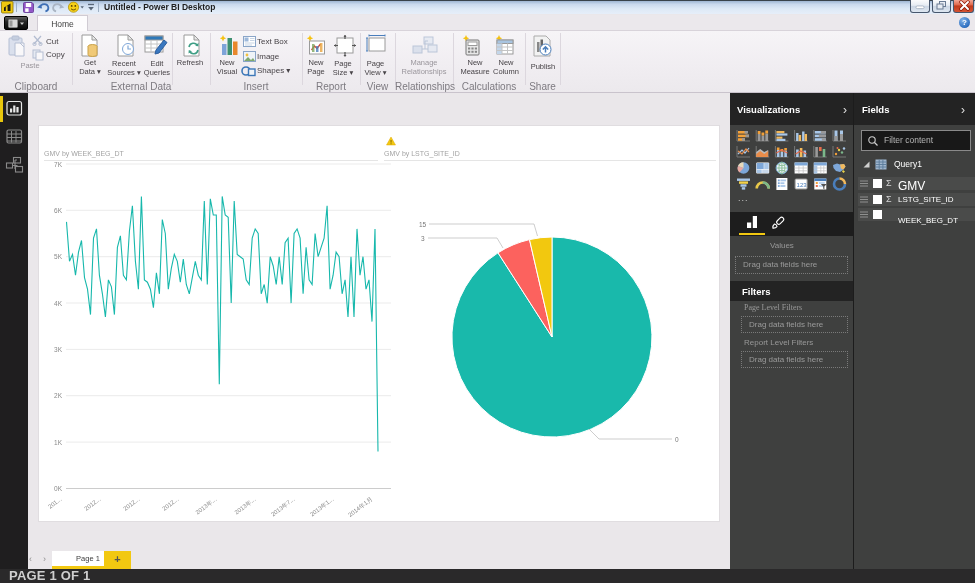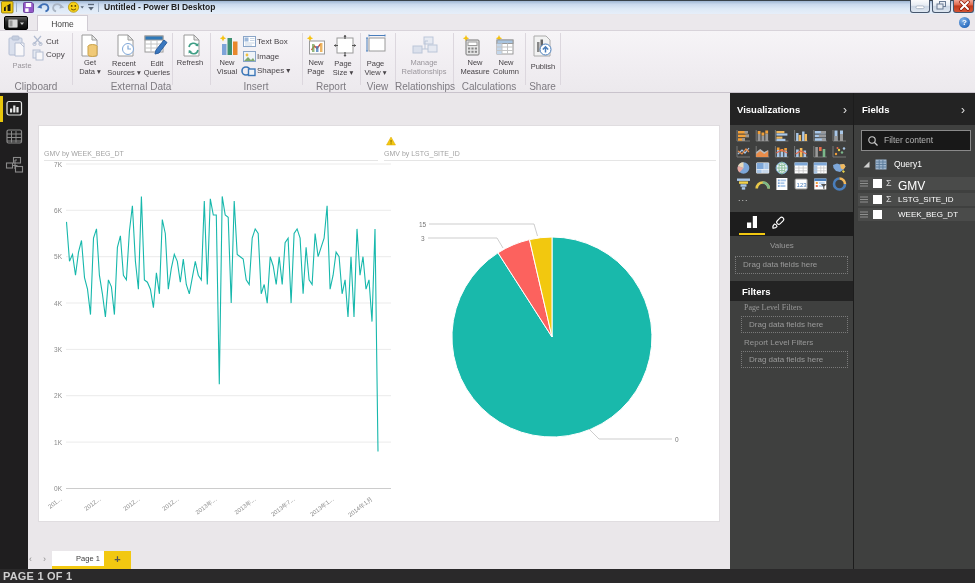--- a/index.html
+++ b/index.html
@@ -56,21 +56,21 @@
 .flabel { position:absolute; color:#989898; font-size:8px; }
 .frow { position:absolute; left:4px; width:117px; height:13px; background:#4a4b4a; }
 
 
 #tabstrip { left:28px; top:548px; width:702px; height:21px; background:#eae7ea; }
 #page1tab { left:24px; top:3px; width:72px; height:18px; background:#ffffff; font-size:7.5px;
   color:#3c3c3c; text-align:center; line-height:15px; position:absolute; border-bottom:3px solid #f2c811; }
 #plustab { left:76px; top:3px; width:27px; height:18px; background:#f2c811; position:absolute;
   color:#555550; text-align:center; font-size:11px; font-weight:bold; line-height:17px; }
 #statusbar { left:0; top:569px; width:975px; height:14px; background:#2a292a;
-  color:#cfcfcf; font-size:11px; font-weight:bold; line-height:14px; padding-left:3px; letter-spacing:0.2px; }
+  color:#cfcfcf; font-size:13px; font-weight:bold; line-height:14px; padding-left:9px; letter-spacing:0.2px; }
 </style>
 </head>
 <body>
 <div class="abs" id="titlebar"></div>
 <div class="abs" id="titletext">Untitled - Power BI Desktop</div>
 
 <svg class="abs" style="left:0;top:0;" width="102" height="15" viewBox="0 0 102 15">
   <rect x="1.5" y="1.5" width="11.5" height="11.5" rx="1" fill="#eec80f" stroke="#8a7200" stroke-width="0.8"></rect>
   <path d="M4,11 L4,7.5 L10.5,3.5 L10.5,11 Z" fill="#1d1d10"></path>
   <rect x="5.8" y="6.2" width="1.8" height="4.8" fill="#eec80f"></rect>
@@ -141,21 +141,21 @@
 <div class="abs glabel" style="left:360px;width:35px;">View</div>
 <div class="abs glabel" style="left:395px;width:58px;">Relationships</div>
 <div class="abs glabel" style="left:453px;width:72px;">Calculations</div>
 <div class="abs glabel" style="left:525px;width:35px;">Share</div>
 
 <svg class="abs dim" style="left:6px;top:35px;" width="24" height="24" viewBox="0 0 24 24">
   <rect x="3" y="3" width="13" height="17" rx="1" fill="#c7d3e8" stroke="#8296b8"></rect>
   <rect x="6" y="1" width="7" height="4" rx="1" fill="#9fb0cd" stroke="#8296b8"></rect>
   <path d="M9,8 h9 v13 h-9 z M14,8 v-0 l4,4" fill="#fff" stroke="#8296b8"></path>
 </svg>
-<div class="abs biglabel dimtext" style="left:4px;width:36px;top:62px;">Paste</div>
+<div class="abs biglabel dimtext" style="left:12px;width:36px;top:62px;">Paste</div>
 <svg class="abs dim" style="left:32px;top:35px;" width="12" height="11" viewBox="0 0 12 11">
   <path d="M2,1 L9,9 M9,1 L2,9" stroke="#7d90b2" stroke-width="1.2" fill="none"></path>
   <circle cx="2.5" cy="9" r="1.6" fill="none" stroke="#7d90b2"></circle>
   <circle cx="8.5" cy="9" r="1.6" fill="none" stroke="#7d90b2"></circle>
 </svg>
 <div class="abs smalltext dimtext" style="left:46px;top:37px;">Cut</div>
 <svg class="abs dim" style="left:32px;top:49px;" width="12" height="12" viewBox="0 0 12 12">
   <rect x="1" y="1" width="7" height="8" fill="#dde6f2" stroke="#8296b8"></rect>
   <rect x="4" y="3" width="7" height="8" fill="#fff" stroke="#8296b8"></rect>
 </svg>
@@ -592,21 +592,21 @@
     </svg>
   <div style="position:absolute;left:15px;top:2px;width:9px;height:9px;background:#fff;"></div>
   <span style="position:absolute;left:28px;top:1px;font-size:9px;color:#d8d8d8;">Σ</span>
   <span style="position:absolute;left:40px;top:2px;font-size:8px;color:#ffffff;">LSTG_SITE_ID</span>
 </div>
 <div class="abs frow" style="left:858px;top:208px;">
   <svg style="position:absolute;left:2px;top:3px;" width="8" height="7" viewBox="0 0 8 7">
       <path d="M0,1 h8 M0,3.5 h8 M0,6 h8" stroke="#8f908f"></path>
     </svg>
   <div style="position:absolute;left:15px;top:2px;width:9px;height:9px;background:#fff;"></div>
-  <span style="position:absolute;left:40px;top:2px;font-size:8px;color:#ffffff;">WEEK_BEG_DT</span>
+  <span style="position:absolute;left:40px;top:8px;font-size:8px;color:#ffffff;">WEEK_BEG_DT</span>
 </div>
 
 <div class="abs" id="tabstrip">
   <span style="position:absolute;left:1px;top:6px;color:#8f8f8f;font-size:9px;">‹</span>
   <span style="position:absolute;left:15px;top:6px;color:#8f8f8f;font-size:9px;">›</span>
   <div id="page1tab">Page 1</div>
   <div id="plustab">+</div>
 </div>
 <div class="abs" id="statusbar">PAGE 1 OF 1</div>
 

